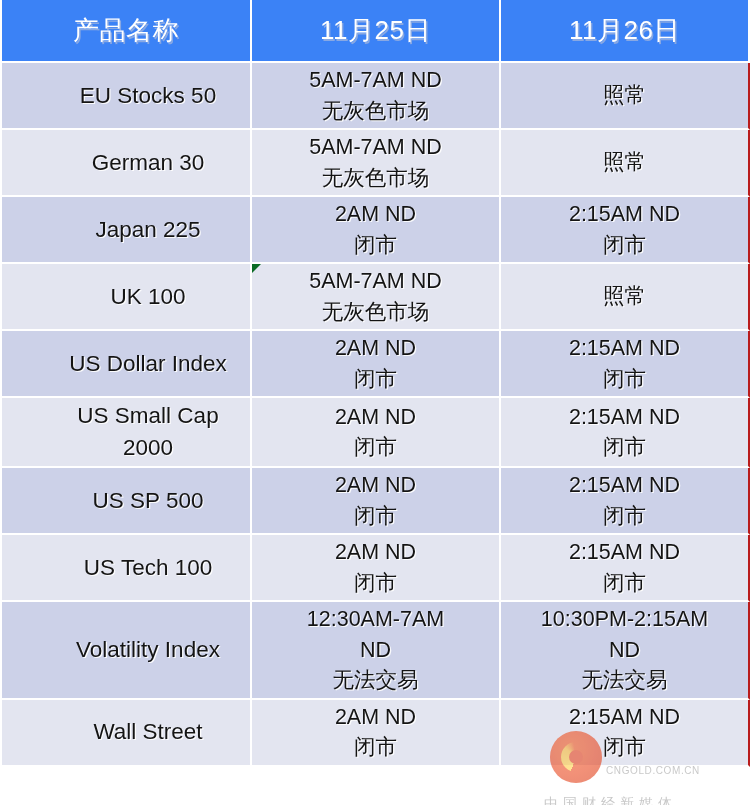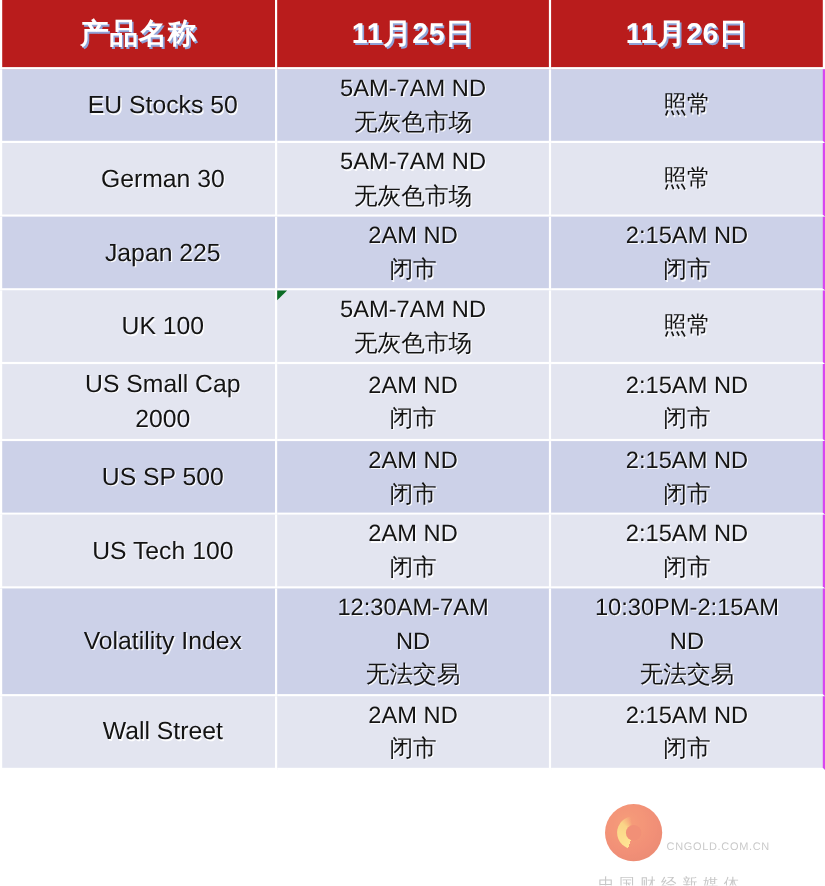--- a/index.html
+++ b/index.html
@@ -20,24 +20,24 @@
     border-collapse: separate;
     border-spacing: 0;
     table-layout: fixed;
   }
 
   #schedule-table col.c-name { width: 252px; }
   #schedule-table col.c-d1   { width: 249px; }
   #schedule-table col.c-d2   { width: 249px; }
 
   thead th {
-    background: #b91c1c;
+    background: #3b82f6;
     color: #ffffff;
     font-size: 26px;
-    font-weight: bold;
+    font-weight: normal;
     height: 63px;
     padding: 0;
     text-align: center;
     vertical-align: middle;
     border-right: 2px solid #ffffff;
     border-bottom: 2px solid #ffffff;
     letter-spacing: 0.5px;
     text-shadow: 1.5px 1.5px 0 rgba(140,170,225,0.95);
     box-sizing: border-box;
   }
@@ -51,21 +51,21 @@
     font-size: 21.5px;
     color: #141414;
     line-height: 1.42;
     border-right: 2px solid #ffffff;
     border-bottom: 2px solid #ffffff;
     box-sizing: border-box;
     position: relative;
     text-shadow: 1.2px 1.2px 0 rgba(255,255,255,0.9);
   }
   tbody td:first-child { border-left: 2px solid #ffffff; padding-left: 48px; }
-  tbody td:last-child  { border-right: 2px solid #d946ef; }
+  tbody td:last-child  { border-right: 2px solid #b91c1c; }
 
   tbody tr.band-dark td  { background: #ccd1e8; }
   tbody tr.band-light td { background: #e3e5f0; }
 
   tbody td.name-cell { font-size: 22.5px; }
 
   .cell-lines { display: block; }
   .cell-lines span { display: block; }
 
   
@@ -221,20 +221,35 @@
             <span>5AM-7AM ND</span>
             <span>无灰色市场</span>
           </span>
         </td>
         <td>
           <span class="cell-lines">
             <span>照常</span>
           </span>
         </td>
       </tr>
+      <tr class="band-dark">
+        <td class="name-cell">US Dollar Index</td>
+        <td>
+          <span class="cell-lines">
+            <span>2AM ND</span>
+            <span>闭市</span>
+          </span>
+        </td>
+        <td>
+          <span class="cell-lines">
+            <span>2:15AM ND</span>
+            <span>闭市</span>
+          </span>
+        </td>
+      </tr>
       <tr class="band-light">
         <td class="name-cell">US Small Cap 2000</td>
         <td>
           <span class="cell-lines">
             <span>2AM ND</span>
             <span>闭市</span>
           </span>
         </td>
         <td>
           <span class="cell-lines">

